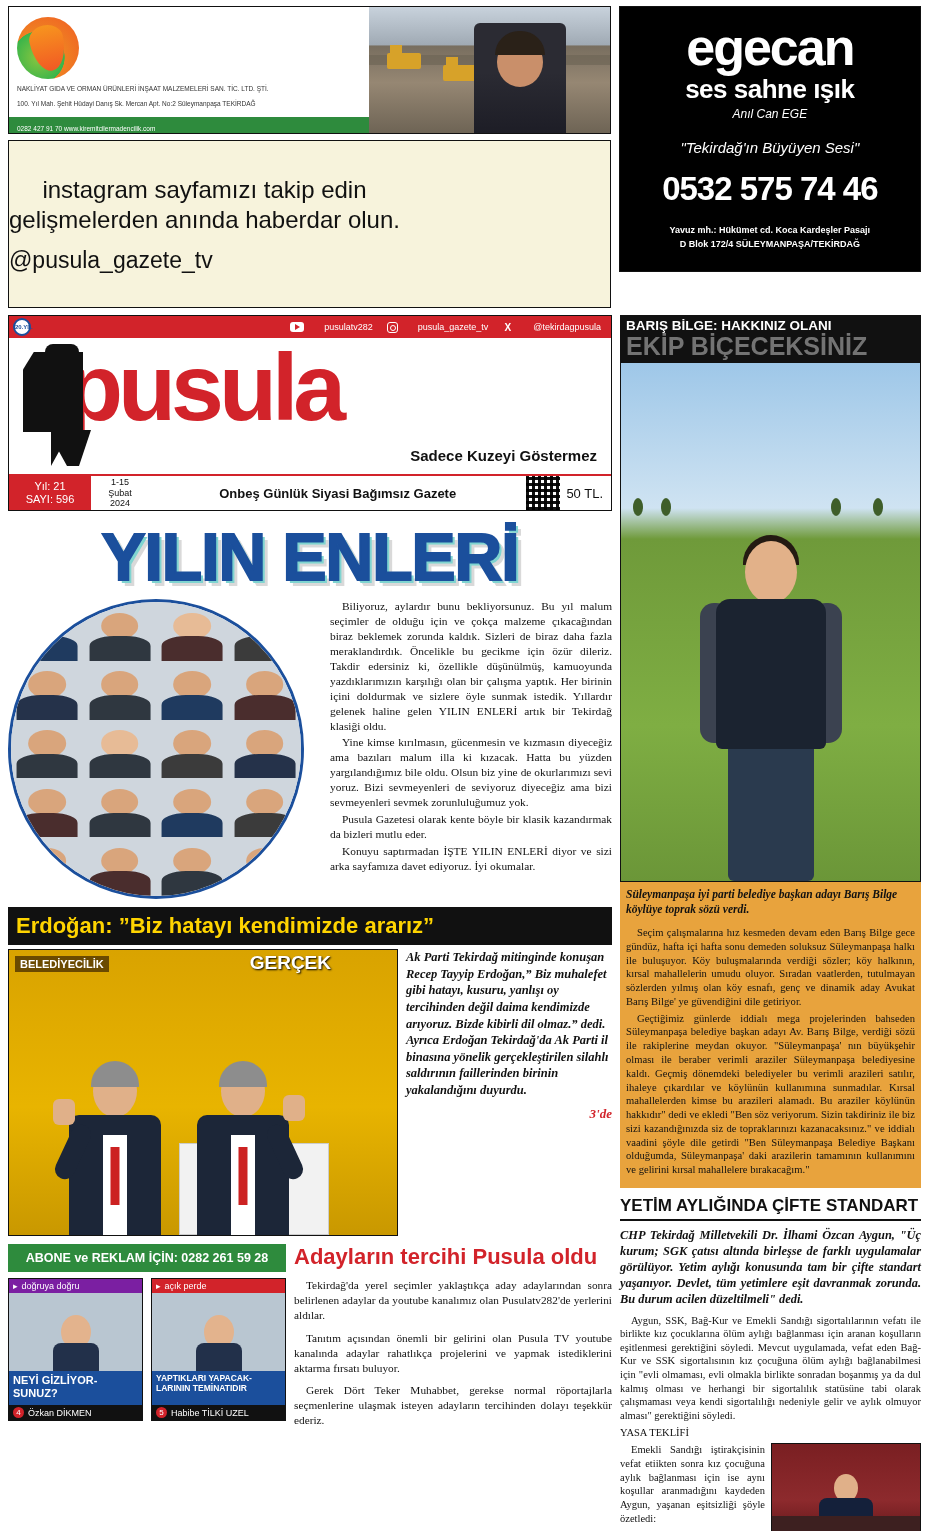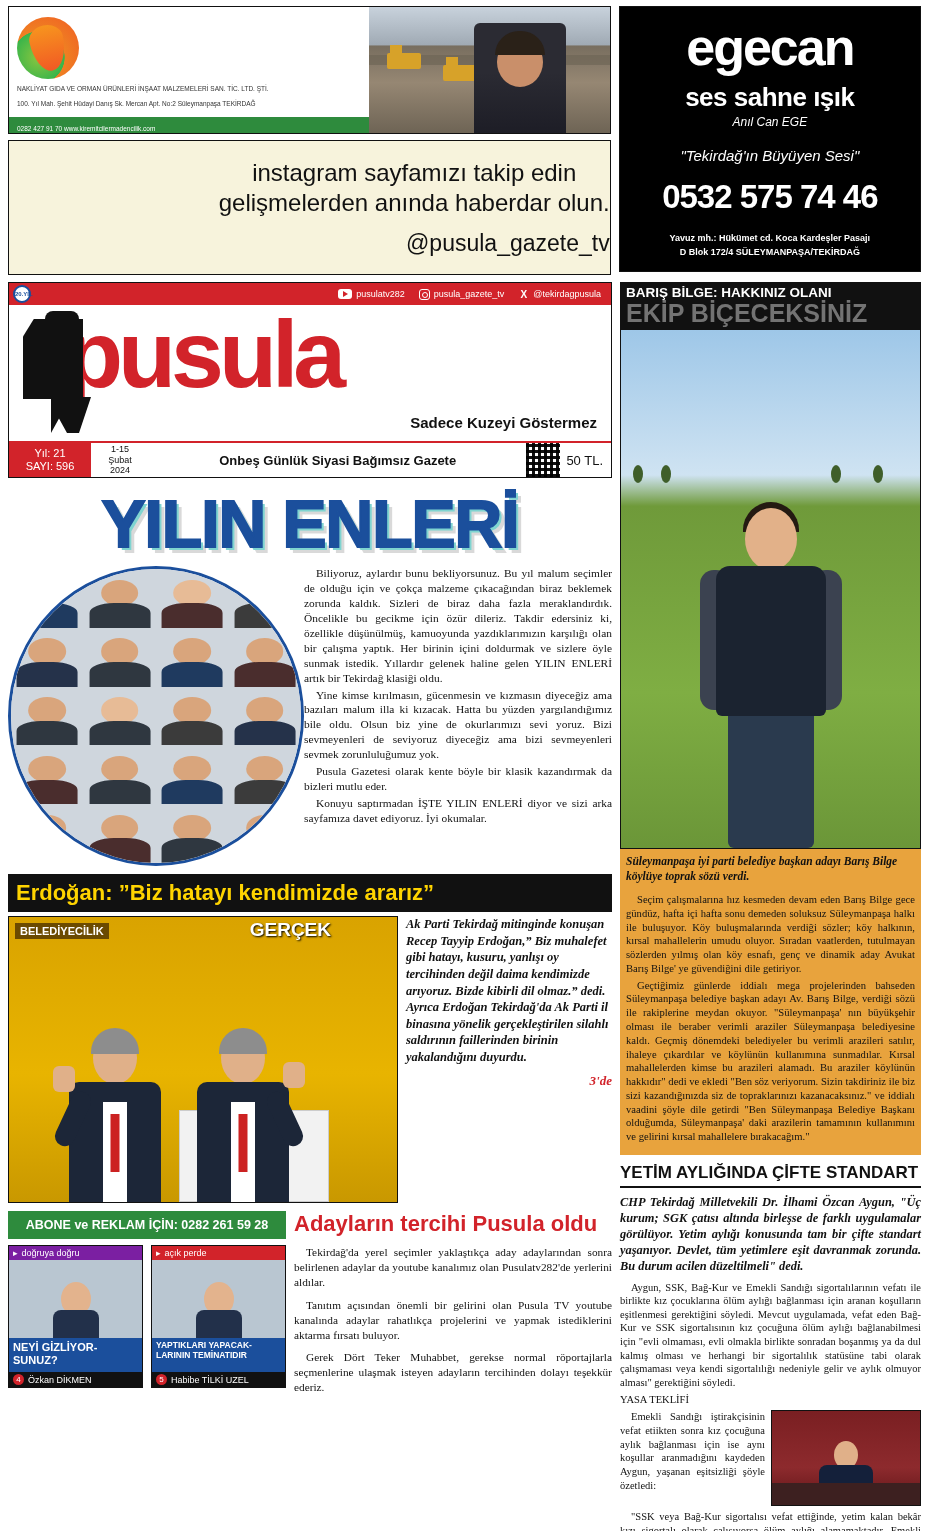--- a/index.html
+++ b/index.html
@@ -59,48 +59,48 @@
   .portrait:before{
     content:""; position:absolute; left:50%; transform:translateX(-50%); top:14px;
     width:46px; height:50px; border-radius:50%; background:#c98f6a;
   }
   .portrait:after{
     content:""; position:absolute; left:50%; transform:translateX(-50%); top:8px;
     width:50px; height:24px; border-radius:25px 25px 0 0; background:#2a2118;
   }
 
   .ad-instagram {
-    border:1px solid #111; margin-top:6px; height:135px; background:#f7f3dc;
-    display:flex; flex-direction:column; align-items:flex-end; justify-content:center;
+    border:1px solid #111; margin-top:6px; height:168px; background:#f7f3dc;
+    display:flex; flex-direction:column; align-items:flex-start; justify-content:center;
     font-family:"Liberation Sans", sans-serif;
   }
   .ad-instagram .l1 { font-size:24px; color:#111; text-align:center; line-height:1.25; }
   .ad-instagram .l2 { font-size:23px; margin-top:12px; color:#111; }
 
   .ad-egecan {
     border:1px solid #111; height:266px; background:#000; color:#fff;
     display:flex; flex-direction:column; align-items:center; justify-content:flex-start;
     padding-top:16px; font-family:"Liberation Sans", sans-serif;
   }
   .ege-logo { font-size:52px; font-weight:bold; letter-spacing:-2px; line-height:.95; }
-  .ege-sub { font-size:26px; font-weight:bold; letter-spacing:-0.5px; margin-top:10px;}
+  .ege-sub { font-size:26px; font-weight:bold; letter-spacing:-0.5px; margin-top:2px;}
   .ege-name { font-size:12px; font-style:italic; margin-top:2px; }
   .ege-slogan { font-size:15px; font-style:italic; margin-top:18px; }
   .ege-phone { font-size:33px; font-weight:bold; margin-top:14px; letter-spacing:-1px;}
   .ege-addr { font-size:9px; margin-top:16px; text-align:center; line-height:1.5; font-weight:bold;}
 
   
   .mast-wrap { display:flex; gap:8px; margin-top:7px; }
   .mast { width:604px; border:1px solid #111; position:relative; background:#fff; }
   .mast-top { height:22px; background:#d2232a; display:flex; align-items:center; padding:0 4px; }
   .badge-20 { width:18px; height:18px; border-radius:50%; background:#fff; border:2px solid #1b4f9c;
      font-size:6px; color:#1b4f9c; text-align:center; line-height:15px; font-weight:bold; font-family:"Liberation Sans", sans-serif;}
   .socials { margin-left:auto; display:flex; gap:14px; align-items:center; color:#fff; font-size:9px;
      font-family:"Liberation Sans", sans-serif; padding-right:6px;}
-  .socials .it { display:flex; align-items:center; gap:4px; }
+  .socials .it { display:flex; align-items:center; gap:20px; }
   .yt-ic { width:14px; height:10px; background:#fff; border-radius:3px; position:relative; }
   .yt-ic:after{ content:""; position:absolute; left:5px; top:2px; border-left:5px solid #d2232a; border-top:3px solid transparent; border-bottom:3px solid transparent;}
   .ig-ic { width:11px; height:11px; border:1.6px solid #fff; border-radius:3px; position:relative;}
   .ig-ic:after{content:""; position:absolute; left:2.5px; top:2.5px; width:4px;height:4px;border:1.5px solid #fff;border-radius:50%;}
   .x-ic { width:11px;height:11px; color:#fff; font-weight:bold; font-size:10px; line-height:11px; text-align:center;}
   .mast-body { height:136px; position:relative; padding:4px 6px; }
   .mast-logo { font-family:"Liberation Sans", sans-serif; font-size:95px; font-weight:bold; color:#d2232a;
       letter-spacing:-5px; line-height:.95; text-align:left; margin-left:50px; }
   .mast-slogan { position:absolute; right:14px; bottom:10px; font-family:"Liberation Sans", sans-serif;
      font-size:15px; font-weight:bold; color:#111; }
@@ -125,21 +125,21 @@
   .yilin {
     width:604px; margin-top:6px; height:80px;
     font-family:"Liberation Sans", sans-serif; font-size:66px; font-weight:bold;
     color:#1b4f9c; letter-spacing:-1px; line-height:80px;
     -webkit-text-stroke: 2px #1b4f9c;
     text-shadow: 3px 3px 0 #7fd4d0, 6px 6px 0 rgba(0,0,0,.15);
     text-align:center;
   }
 
   
-  .intro-wrap { display:flex; gap:0; width:604px; margin-top:2px; }
+  .intro-wrap { display:flex; gap:26px; width:604px; margin-top:2px; }
   .faces { width:296px; height:300px; border-radius:50%; overflow:hidden; border:3px solid #1b4f9c;
      display:grid; grid-template-columns:repeat(4,1fr); grid-template-rows:repeat(5,1fr); }
   .face { background:#cfd6dd; position:relative; overflow:hidden; }
   .face:before { content:""; position:absolute; left:50%; top:18%; transform:translateX(-50%);
      width:52%; height:45%; border-radius:50%; background:#d9a57c; }
   .face:after { content:""; position:absolute; left:50%; bottom:0; transform:translateX(-50%);
      width:84%; height:42%; border-radius:40% 40% 0 0; background:#2f3740; }
   .face.f2:after{ background:#1f3a5f;} .face.f3:after{ background:#4a2d2d;}
   .face.f4:after{ background:#3b3b3b;} .face.f5:after{ background:#25324a;}
   .face.w:before{ background:#e7bb96; }

